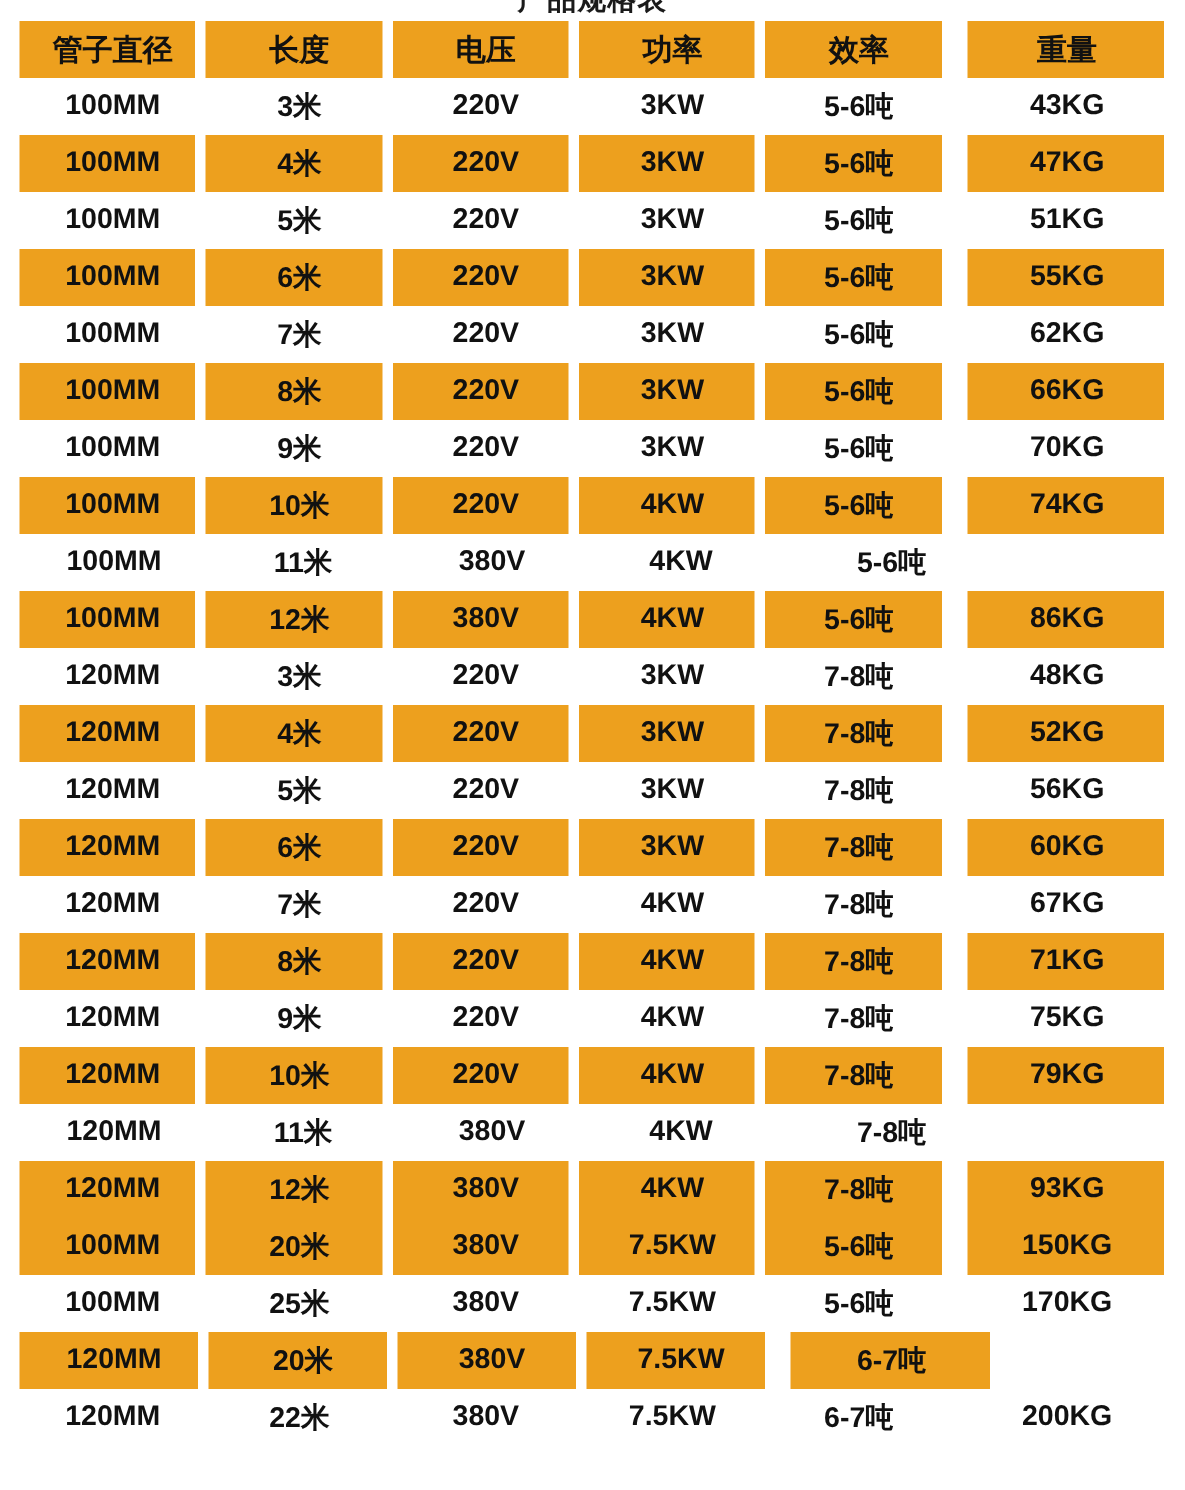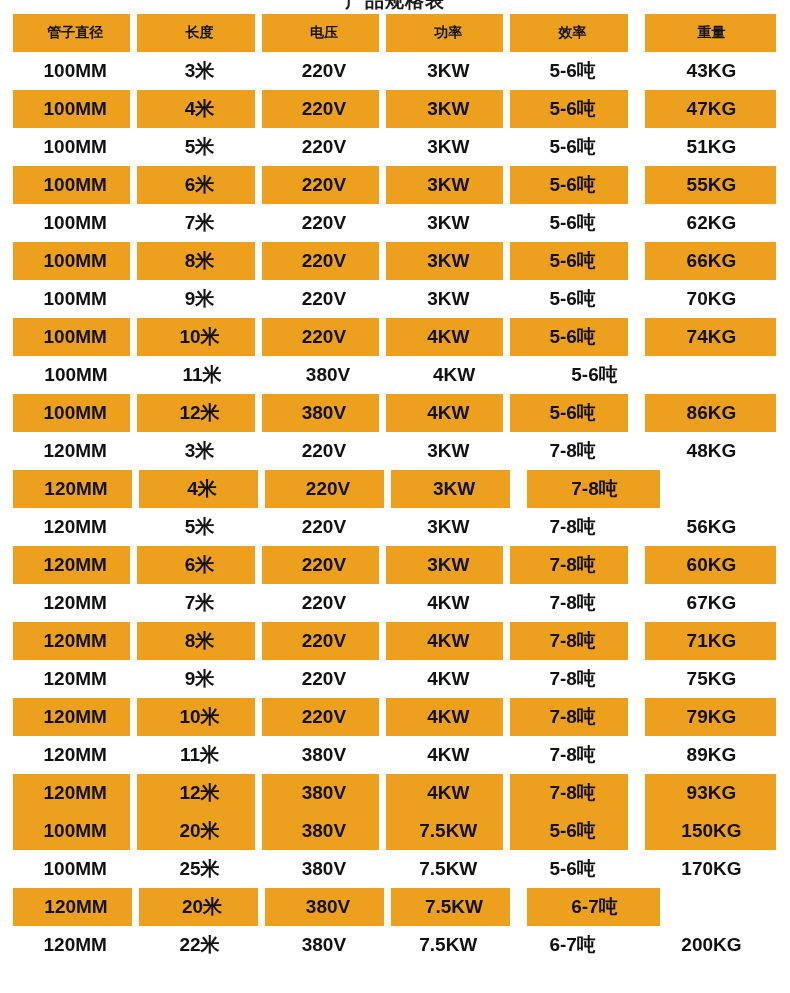--- a/index.html
+++ b/index.html
@@ -73,21 +73,21 @@
     z-index: 0;
   }
   .row.shaded .cell:last-child::before {
     right: 2px;
   }
   .cell > span {
     position: relative;
     z-index: 1;
   }
   .row.header .cell {
-    font-size: 14px;
+    font-size: 20px;
     font-weight: bold;
   }
 </style>
 </head>
 <body>
 
 <div id="spec-table-wrap">
   <div class="table-title">产品规格表</div>
   <div class="grid">
       <div class="row shaded header">
@@ -336,20 +336,23 @@
         </div>
         <div class="cell">
           <span>220V</span>
         </div>
         <div class="cell">
           <span>3KW</span>
         </div>
         <div class="cell">
           <span>7-8吨</span>
         </div>
+        <div class="cell">
+          <span>52KG</span>
+        </div>
       </div>
       <div class="row">
         <div class="cell">
           <span>120MM</span>
         </div>
         <div class="cell">
           <span>5米</span>
         </div>
         <div class="cell">
           <span>220V</span>
@@ -472,23 +475,20 @@
           <span>11米</span>
         </div>
         <div class="cell">
           <span>380V</span>
         </div>
         <div class="cell">
           <span>4KW</span>
         </div>
         <div class="cell">
           <span>7-8吨</span>
-        </div>
-        <div class="cell">
-          <span>89KG</span>
         </div>
       </div>
       <div class="row shaded">
         <div class="cell">
           <span>120MM</span>
         </div>
         <div class="cell">
           <span>12米</span>
         </div>
         <div class="cell">

